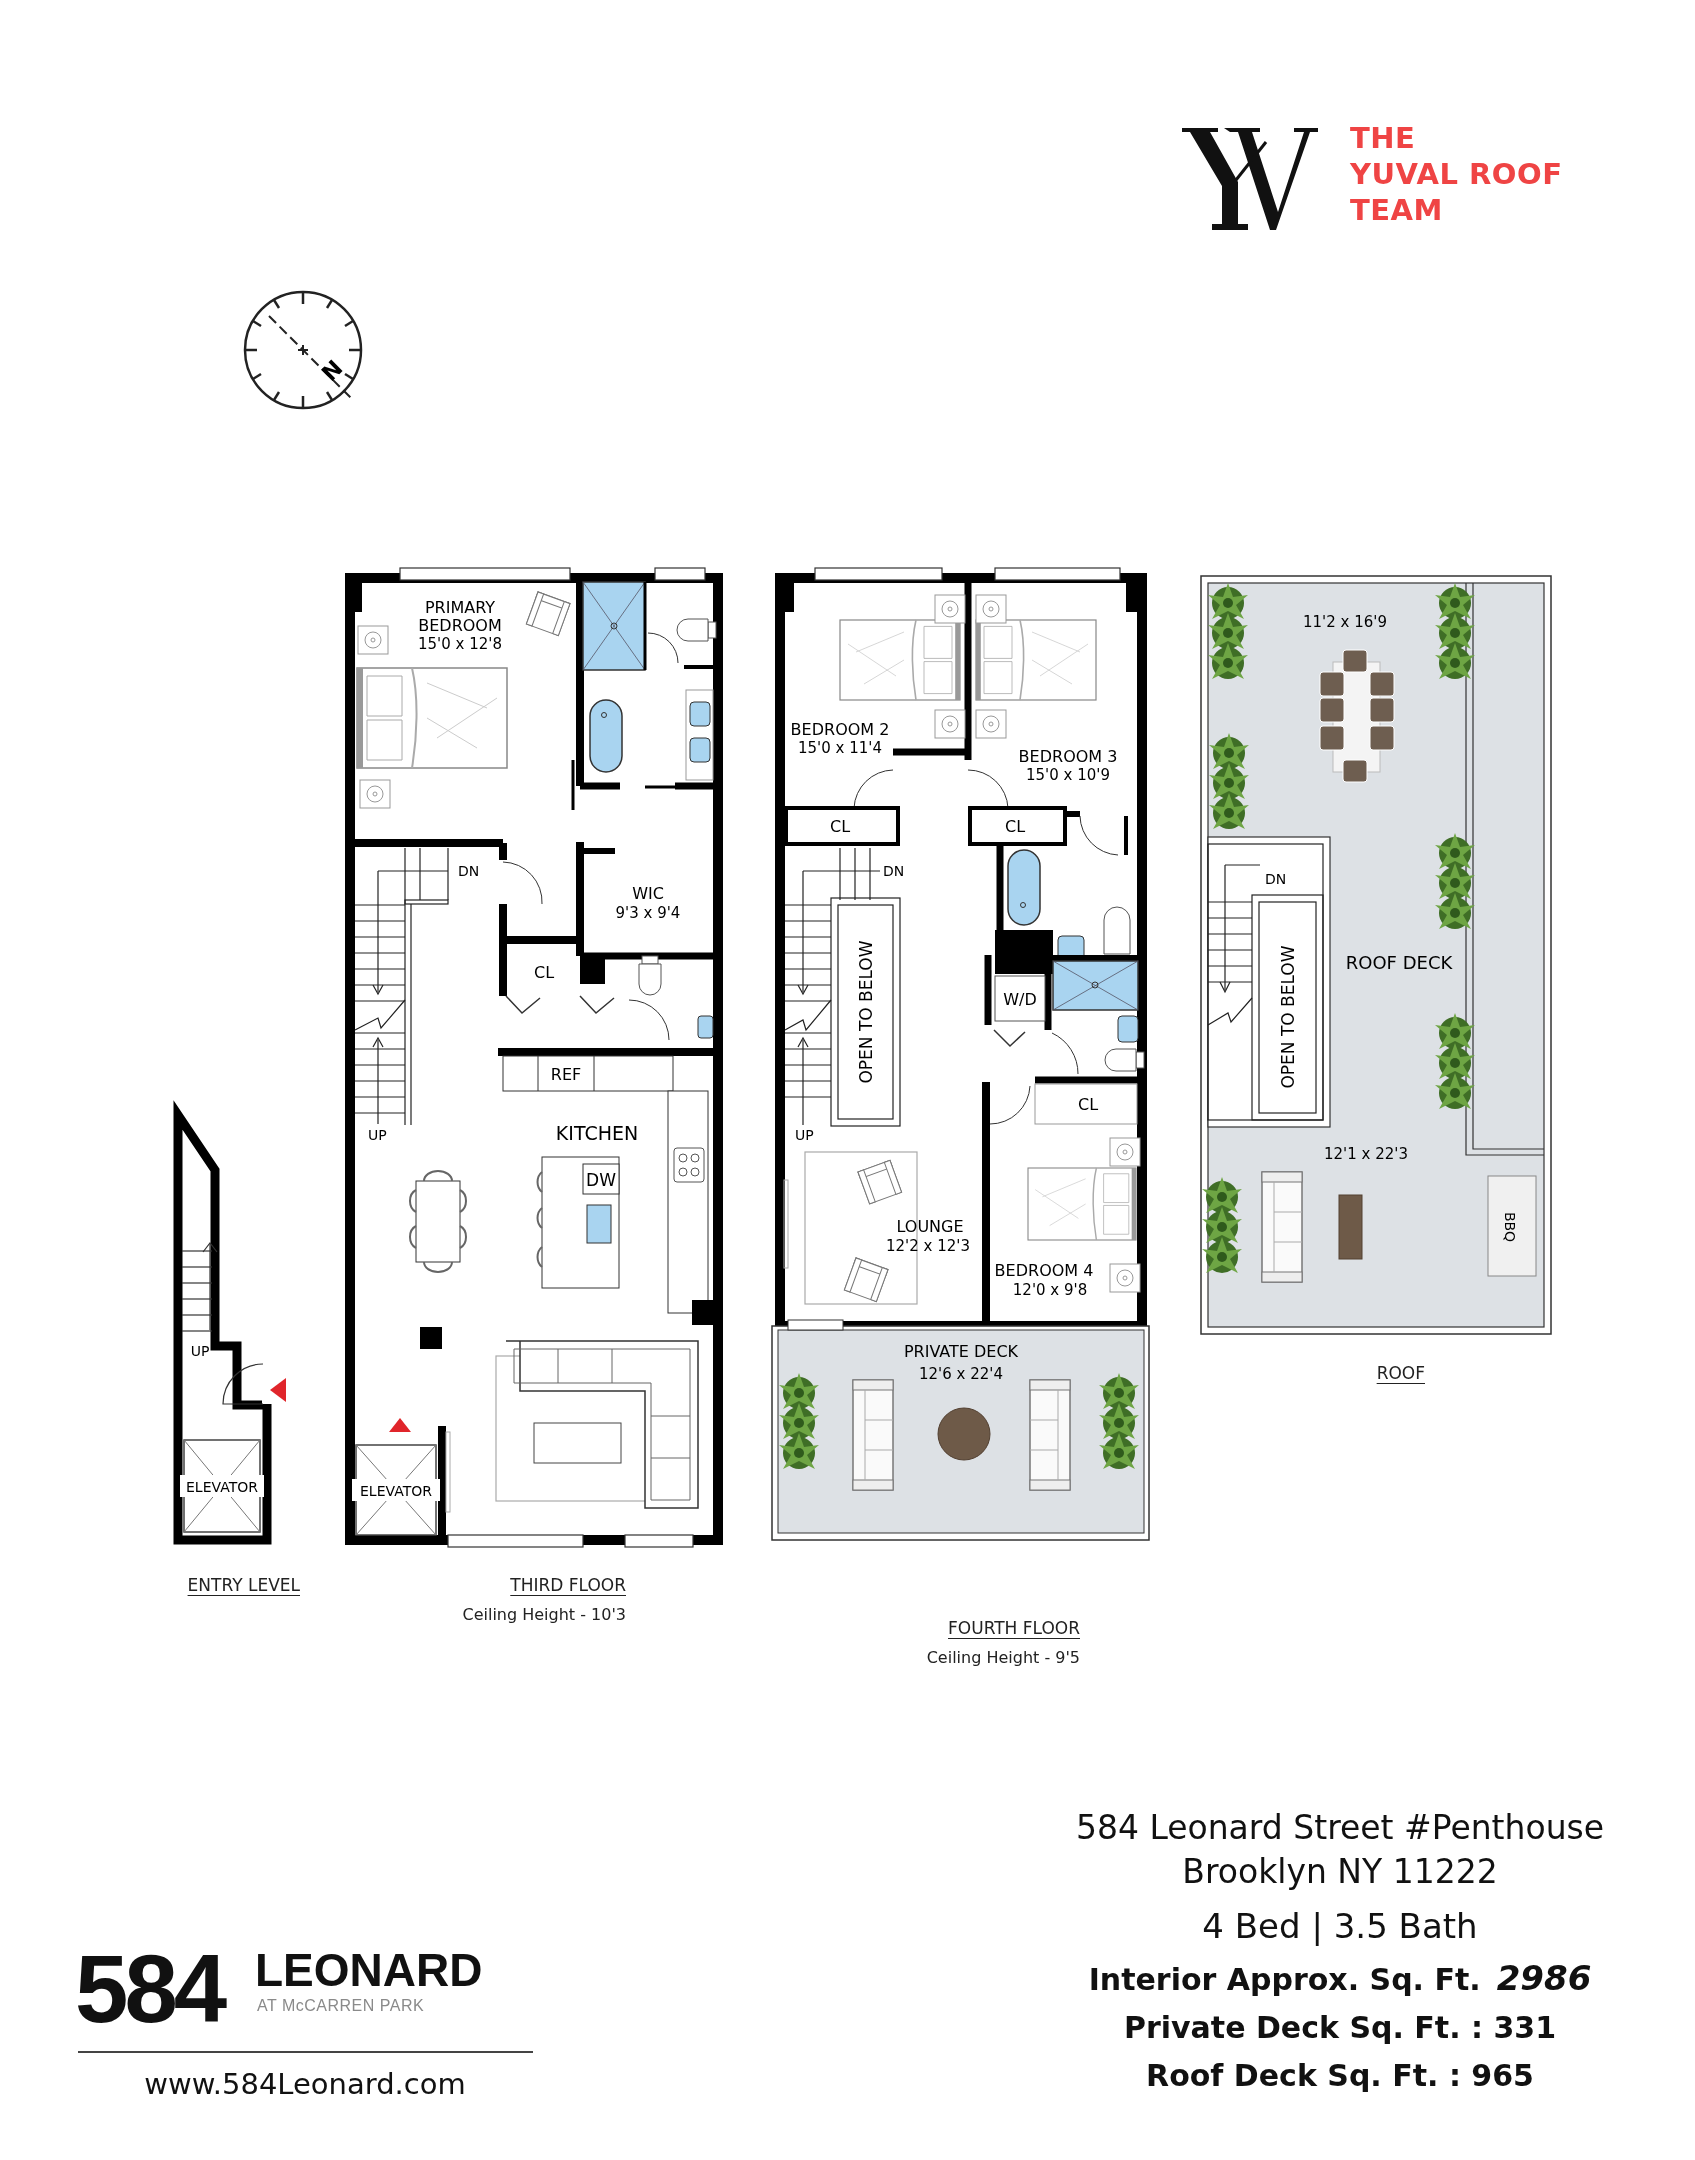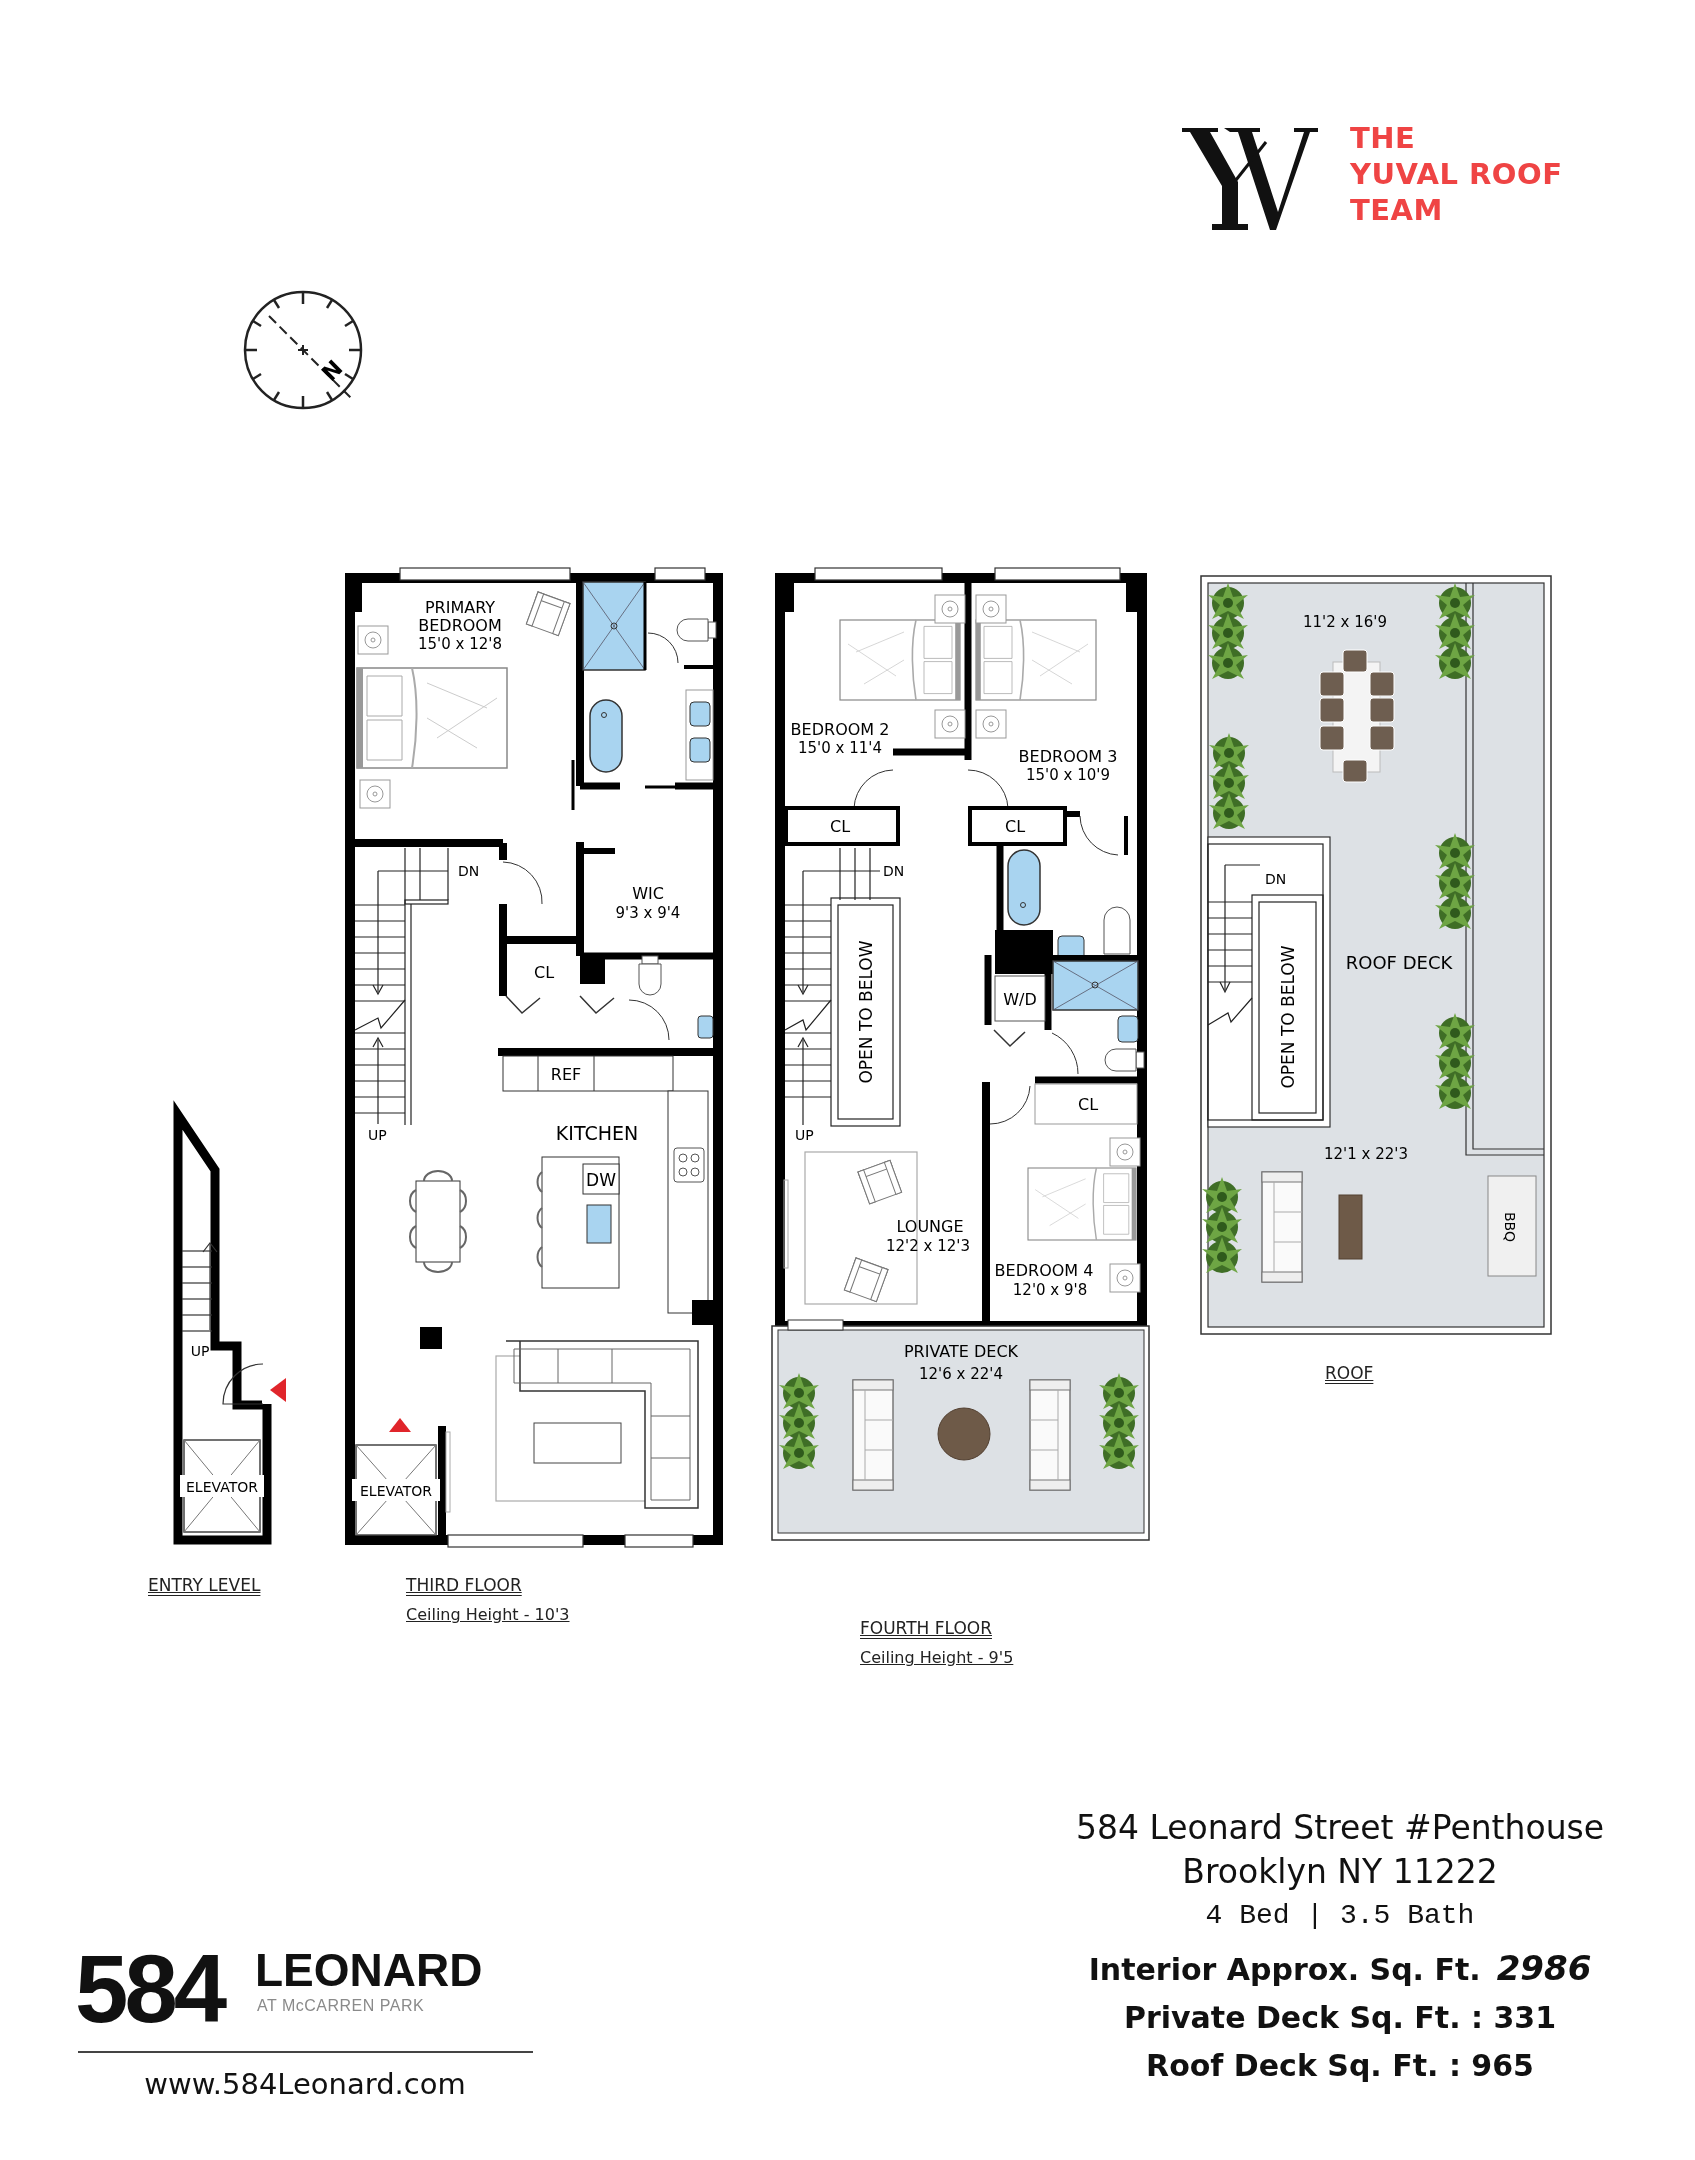--- a/index.html
+++ b/index.html
@@ -6,25 +6,25 @@
   body { width:1695px; height:2160px; position:relative; overflow:hidden;
          font-family:"Liberation Sans", sans-serif; color:#111; }
   .abs { position:absolute; }
   .brand-logo { left:1180px; top:120px; width:460px; height:120px; }
   .brand-mark { position:absolute; left:0; top:0; width:140px; height:120px; }
   .brand-text { position:absolute; left:170px; top:0; font-family:"DejaVu Sans", sans-serif;
                 font-weight:bold; font-size:29px; line-height:36px; letter-spacing:0.5px; color:#ef4444; }
   .brand-text div { white-space:nowrap; }
   svg text { font-family:"DejaVu Sans", sans-serif; }
   .plan { left:0; top:0; width:1695px; height:1700px; }
-  .caption { font-family:"DejaVu Sans", sans-serif; font-size:17px; color:#222; text-align:left; white-space:nowrap;text-decoration:underline; }
+  .caption { font-family:"DejaVu Sans", sans-serif; font-size:17px; color:#222; text-align:right; white-space:nowrap; }
   .caption u { text-decoration: underline; text-underline-offset:4px; }
   .info { right:55px; top:1806px; width:600px; text-align:center; font-family:"DejaVu Sans", sans-serif; color:#111; }
   .info .addr { font-size:33px; line-height:44px; }
-  .info .beds { font-size:28px; margin-top:0; line-height:44px;font-family:Liberation Mono, monospace; }
+  .info .beds { font-size:34px; margin-top:10px; line-height:44px; }
   .info .stat { font-size:30px; font-weight:bold; line-height:48px; }
   .info .big { font-style:italic; font-size:34px; margin-left:16px; }
   .logo584 { left:70px; top:1945px; width:460px; }
   .logo584 .num { position:absolute; left:5px; top:0; font-family:"Liberation Sans", sans-serif;
                   font-weight:bold; font-size:96px; letter-spacing:-4px; line-height:88px; }
   .logo584 .word { position:absolute; left:185px; top:2px; font-family:"Liberation Sans", sans-serif;
                    font-weight:bold; font-size:46px; line-height:46px; }
   .logo584 .sub { position:absolute; left:187px; top:52px; font-family:"Liberation Sans", sans-serif;
                   font-size:16px; color:#8a8a8a; letter-spacing:0.5px; white-space:nowrap; }
   .logo584 .rule { position:absolute; left:8px; top:106px; width:455px; height:2px; background:#444; }

